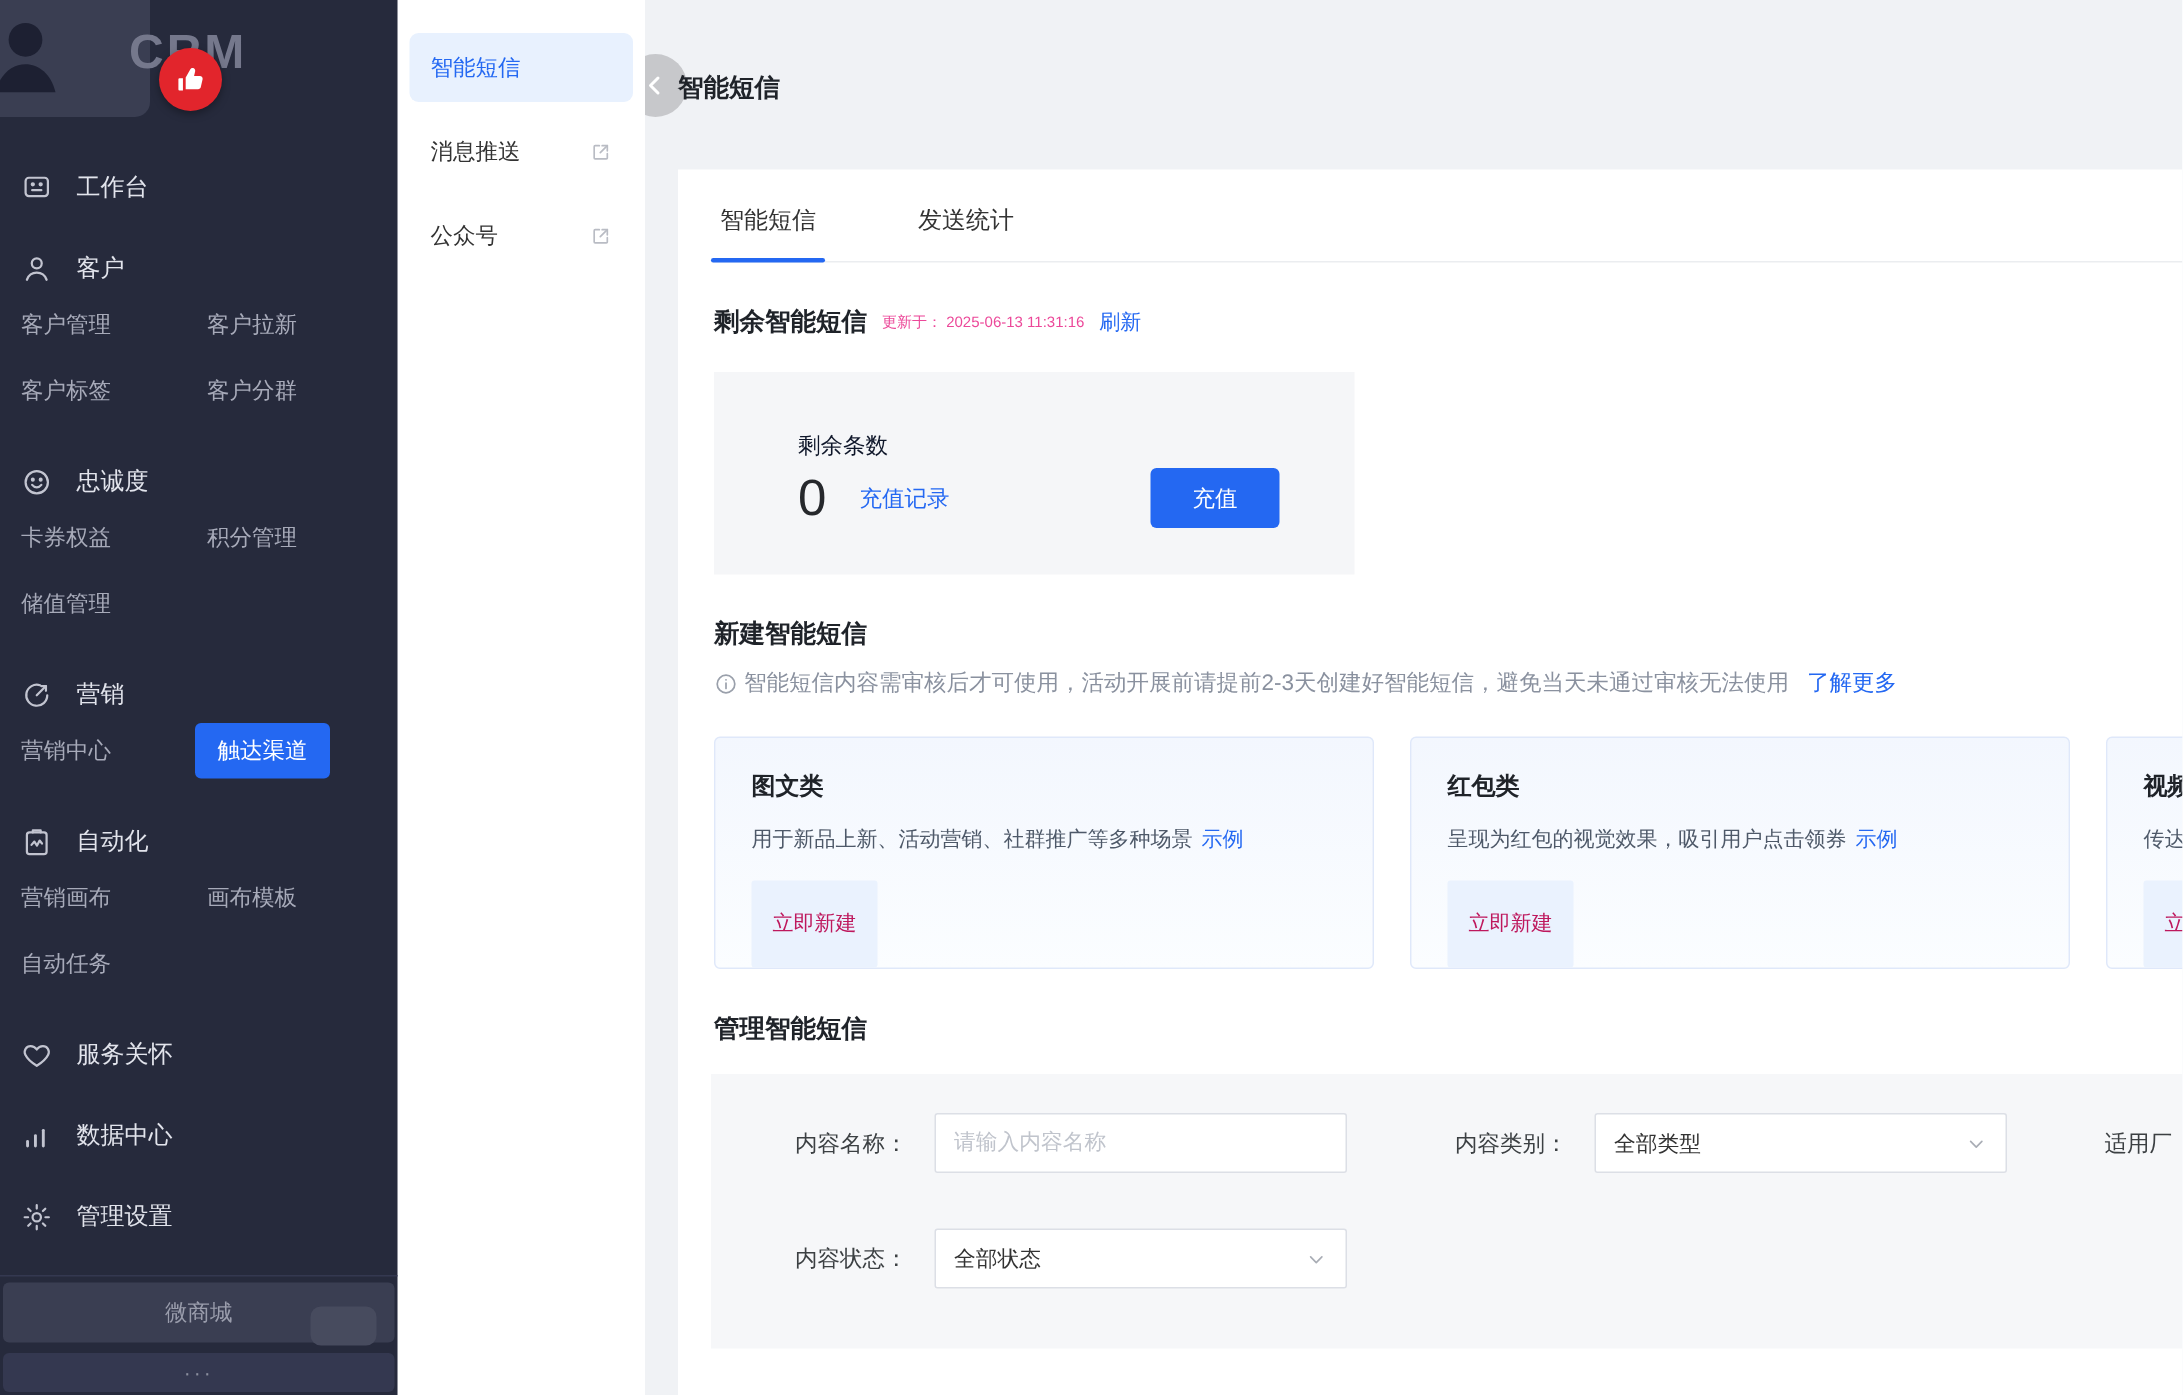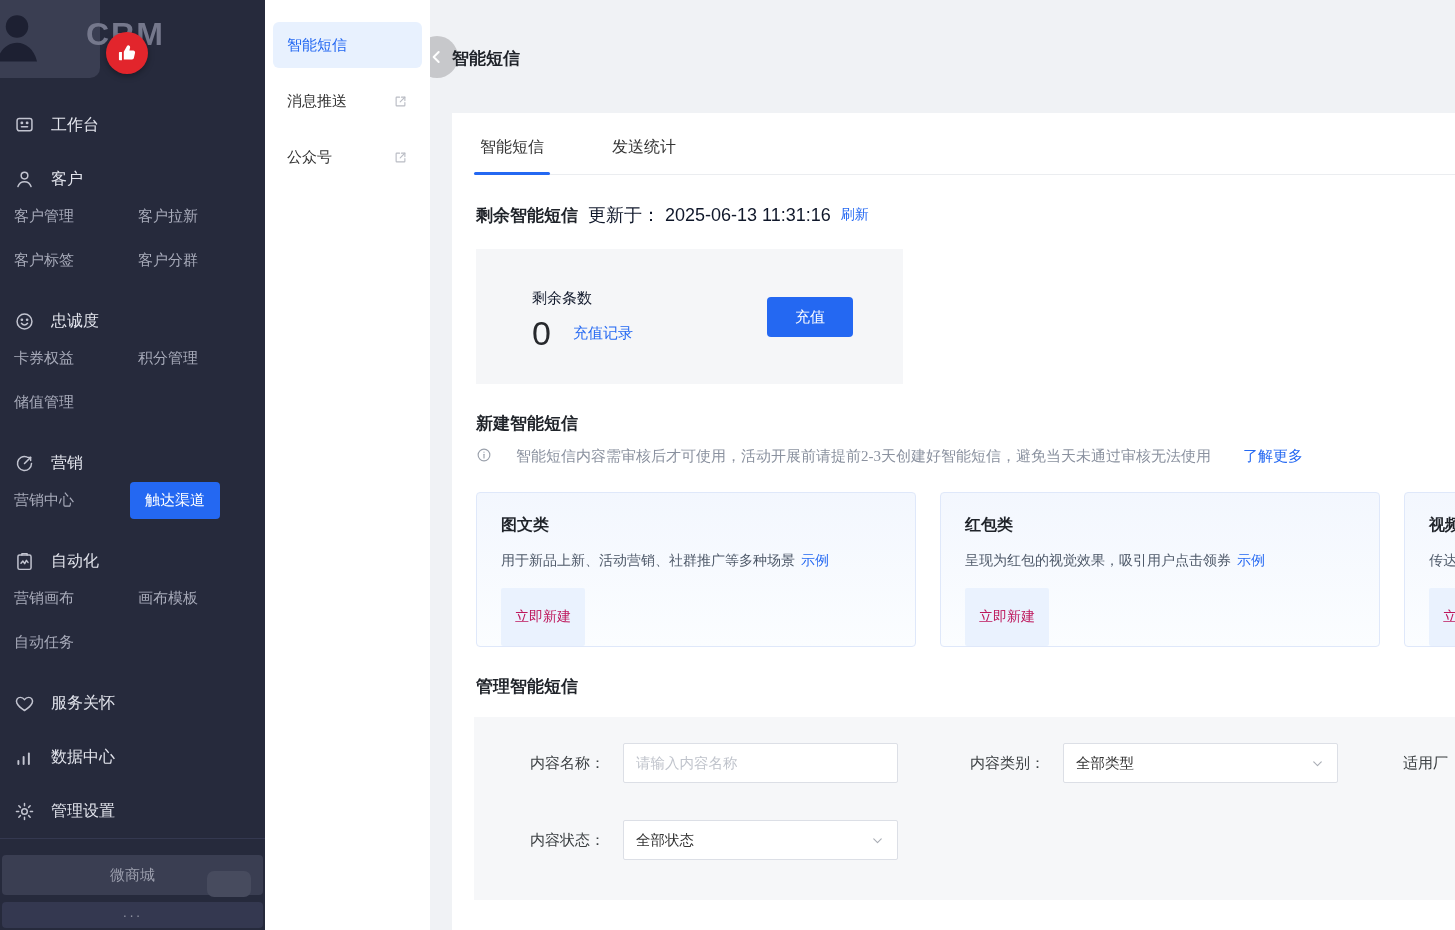--- a/index.html
+++ b/index.html
@@ -14,21 +14,21 @@
   .logo-person { position:absolute; left:-8px; top:6px; color:#1d2032; }
   .logo-text { position:absolute; left:86px; top:16px; font-size:32px; font-weight:bold; letter-spacing:2px; color:#75788c; }
   .thumb-badge { position:absolute; left:106px; top:32px; width:42px; height:42px; border-radius:50%; background:#e2252c; display:flex; align-items:center; justify-content:center; box-shadow:0 2px 6px rgba(0,0,0,.35); cursor:pointer; }
   .nav { padding:22px 0 0 0; }
   .nav-section { display:flex; align-items:center; gap:16px; padding:0 14px; height:30px; margin-top:24px; color:#e2e4ec; font-size:16px; cursor:pointer; }
   .nav-section:first-child { margin-top:0; }
   .nav-section .ic { color:#c2c4d0; display:flex; }
   .nav-sub { display:grid; grid-template-columns:124px auto; padding:0 14px; }
   .nav-sub .sub-item { height:44px; display:flex; align-items:center; color:#a7aab9; font-size:15px; cursor:pointer; }
   .sub-item .pill { background:#2468f2; color:#fff; padding:9px 15px; border-radius:4px; margin-left:-8px; }
-  .sidebar-footer { position:absolute; left:0; bottom:0; width:265px; padding:16px 2px 2px; border-top:1px solid #343850; }
+  .sidebar-footer { position:absolute; left:0; bottom:0; width:265px; padding:4px 2px 2px; border-top:1px solid #343850; }
   .shop-bar { position:relative; height:40px; background:#3a3e52; border-radius:4px; display:flex; align-items:center; justify-content:center; color:#9a9dac; font-size:15px; cursor:pointer; margin-bottom:7px; }
   .shop-handle { position:absolute; right:12px; top:16px; width:44px; height:26px; border-radius:7px; background:#474b5e; }
   .more-bar { height:26px; background:#343850; border-radius:4px; display:flex; align-items:center; justify-content:center; color:#8b8e9e; font-size:14px; letter-spacing:2px; cursor:pointer; }
 
   
   .sub-sidebar { position:absolute; left:265px; top:0; width:165px; height:930px; background:#ffffff; z-index:2; padding:22px 8px 0 8px; }
   .subnav-item { position:relative; height:46px; border-radius:6px; display:flex; align-items:center; justify-content:space-between; padding:0 14px; font-size:15px; color:#333; cursor:pointer; margin-bottom:10px; }
   .subnav-item.active { background:#e8f1fe; color:#2468f2; }
   .subnav-item .ext { color:#b9bcc4; display:flex; }
 
@@ -36,32 +36,32 @@
   .main { position:absolute; left:430px; top:0; width:1025px; height:930px; z-index:1; }
   .collapse-btn { position:absolute; left:-14px; top:36px; width:42px; height:42px; border-radius:50%; background:#c7c8cb; display:flex; align-items:center; justify-content:center; cursor:pointer; }
   .page-title { position:absolute; left:22px; top:47px; font-size:17px; font-weight:bold; color:#1f2329; }
   .content-card { position:absolute; left:22px; top:113px; width:1003px; height:817px; background:#fff; }
 
   .tabs-row { margin-left:22px; padding-top:24px; border-bottom:1px solid #ebedf0; display:flex; gap:56px; }
   .tab { padding:0 6px 16px; font-size:16px; font-weight:500; color:#333; cursor:pointer; position:relative; }
   .tab.active::after { content:""; position:absolute; left:0; right:0; bottom:-1px; height:3px; background:#2468f2; border-radius:2px; }
 
   h2.sec-title { margin:28px 0 0 24px; font-size:17px; font-weight:bold; color:#1f2329; display:flex; align-items:center; gap:10px; }
-  .updated { font-size:18px; font-weight:normal; color:#0f172a; }
+  .updated { font-size:10px; font-weight:normal; color:#ec4899; }
   .link { color:#2468f2; cursor:pointer; font-weight:normal; }
   .refresh-link { font-size:14px; }
 
   .balance-box { position:relative; margin:22px 0 0 24px; width:427px; height:135px; background:#f5f6f8; padding:40px 0 0 56px; }
   .count-label { font-size:15px; color:#0f172a; }
   .count-row { display:flex; align-items:center; gap:22px; margin-top:8px; }
   .count-num { font-size:34px; color:#26282c; line-height:1; }
   .record-link { font-size:15px; }
-  .recharge-btn { position:absolute; right:50px; top:48px; width:86px; height:40px; background:#2468f2; color:#fff; font-size:15px; border:none; border-radius:4px; cursor:pointer; font-family:inherit; }
-
-  .notice-row { margin:12px 0 0 24px; display:flex; align-items:flex-start; gap:24px; font-size:15px; color:#8a919f; white-space:nowrap;font-family:Liberation Serif, serif; }
+  .recharge-btn { position:absolute; right:50px; top:64px; width:86px; height:40px; background:#2468f2; color:#fff; font-size:15px; border:none; border-radius:4px; cursor:pointer; font-family:inherit; }
+
+  .notice-row { margin:12px 0 0 24px; display:flex; align-items:center; gap:4px; font-size:15px; color:#8a919f; white-space:nowrap; }
   .notice-row .ic { display:flex; color:#9aa0ab; flex:none; }
   .notice-link { font-size:15px; margin-left:8px; }
 
   .cards-row { margin:26px 0 0 24px; display:flex; gap:24px; }
   .promo-card { flex:none; width:440px; height:155px; border:1px solid #dfe8fa; border-radius:4px; background:linear-gradient(180deg,#f3f7fe 0%,#fbfdff 100%); padding:22px 24px 0; }
   .promo-title { font-size:16px; font-weight:bold; color:#1f2329; }
   .promo-desc { margin-top:16px; font-size:14px; color:#4e5969; white-space:nowrap; }
   .promo-desc .link { margin-left:6px; }
   .promo-btn { display:inline-block; margin-top:18px; padding:20px 14px; background:#eaf2fe; color:#be185d; font-size:14px; border:none; border-radius:2px; cursor:pointer; font-family:Liberation Sans, sans-serif; }
 

